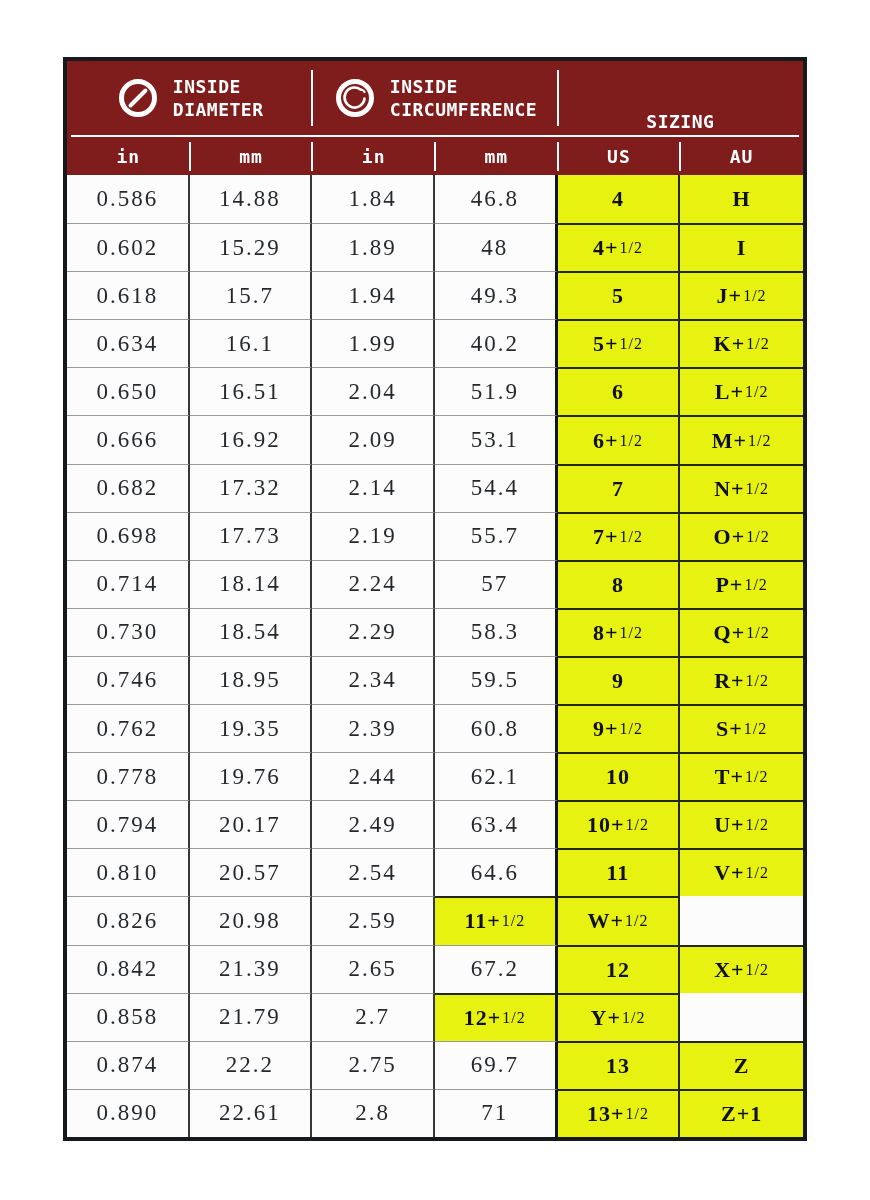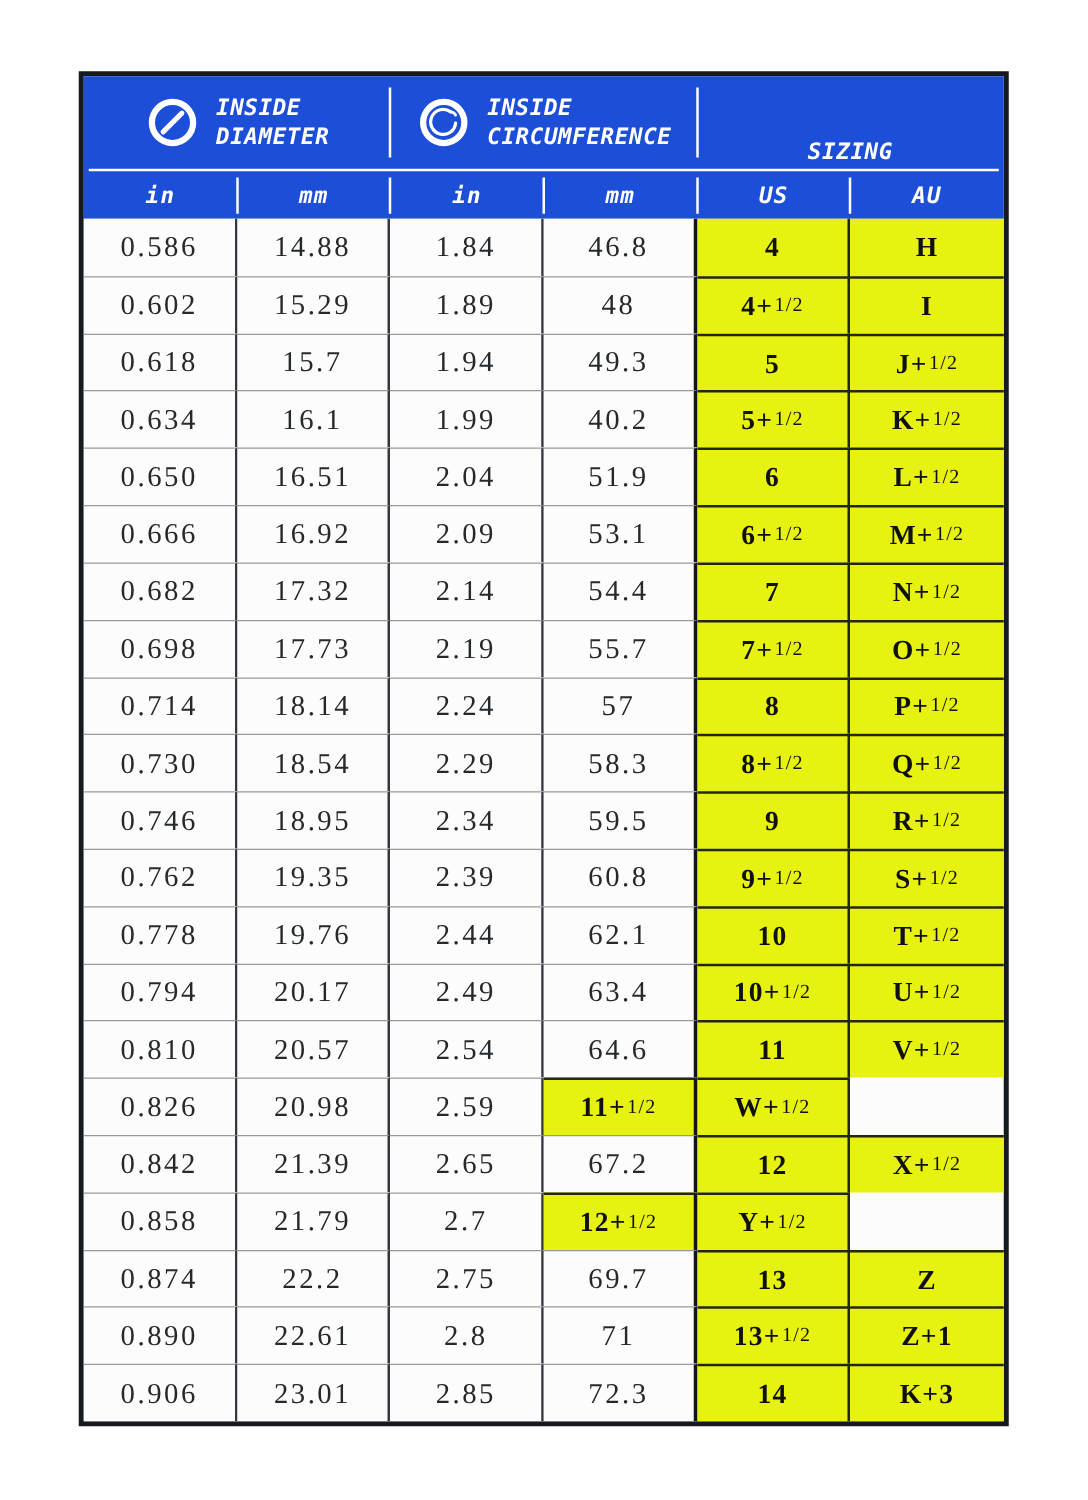--- a/index.html
+++ b/index.html
@@ -17,24 +17,23 @@
     width: 744px;
     height: 1084px;
     box-sizing: border-box;
     border: 4px solid #16191d;
     display: flex;
     flex-direction: column;
     background: #fcfcfc;
   }
   
   .header {
-    background: #1d4ed8;
+    background: #7f1d1d;
     color: #ffffff;
     flex: 0 0 auto;
-    font-style: italic;
   }
   .title-row {
     height: 74px;
     display: flex;
   }
   .t-section {
     width: 33.3333%;
     display: flex;
     align-items: center;
     justify-content: center;
@@ -471,26 +470,14 @@
     <div class="cell wht">71</div>
     <div class="cell ylw">
           <span class="sz-main">13+</span>
           <span class="sz-frac">1/2</span>
         </div>
     <div class="cell ylw">
           <span class="sz-main">Z+1</span>
         </div>
   </div>
 
-  <div class="row">
-    <div class="cell wht">0.906</div>
-    <div class="cell wht">23.01</div>
-    <div class="cell wht">2.85</div>
-    <div class="cell wht">72.3</div>
-    <div class="cell ylw">
-          <span class="sz-main">14</span>
-        </div>
-    <div class="cell ylw">
-          <span class="sz-main">K+3</span>
-        </div>
-  </div>
 </div>
 </div>
 
 </body></html>

